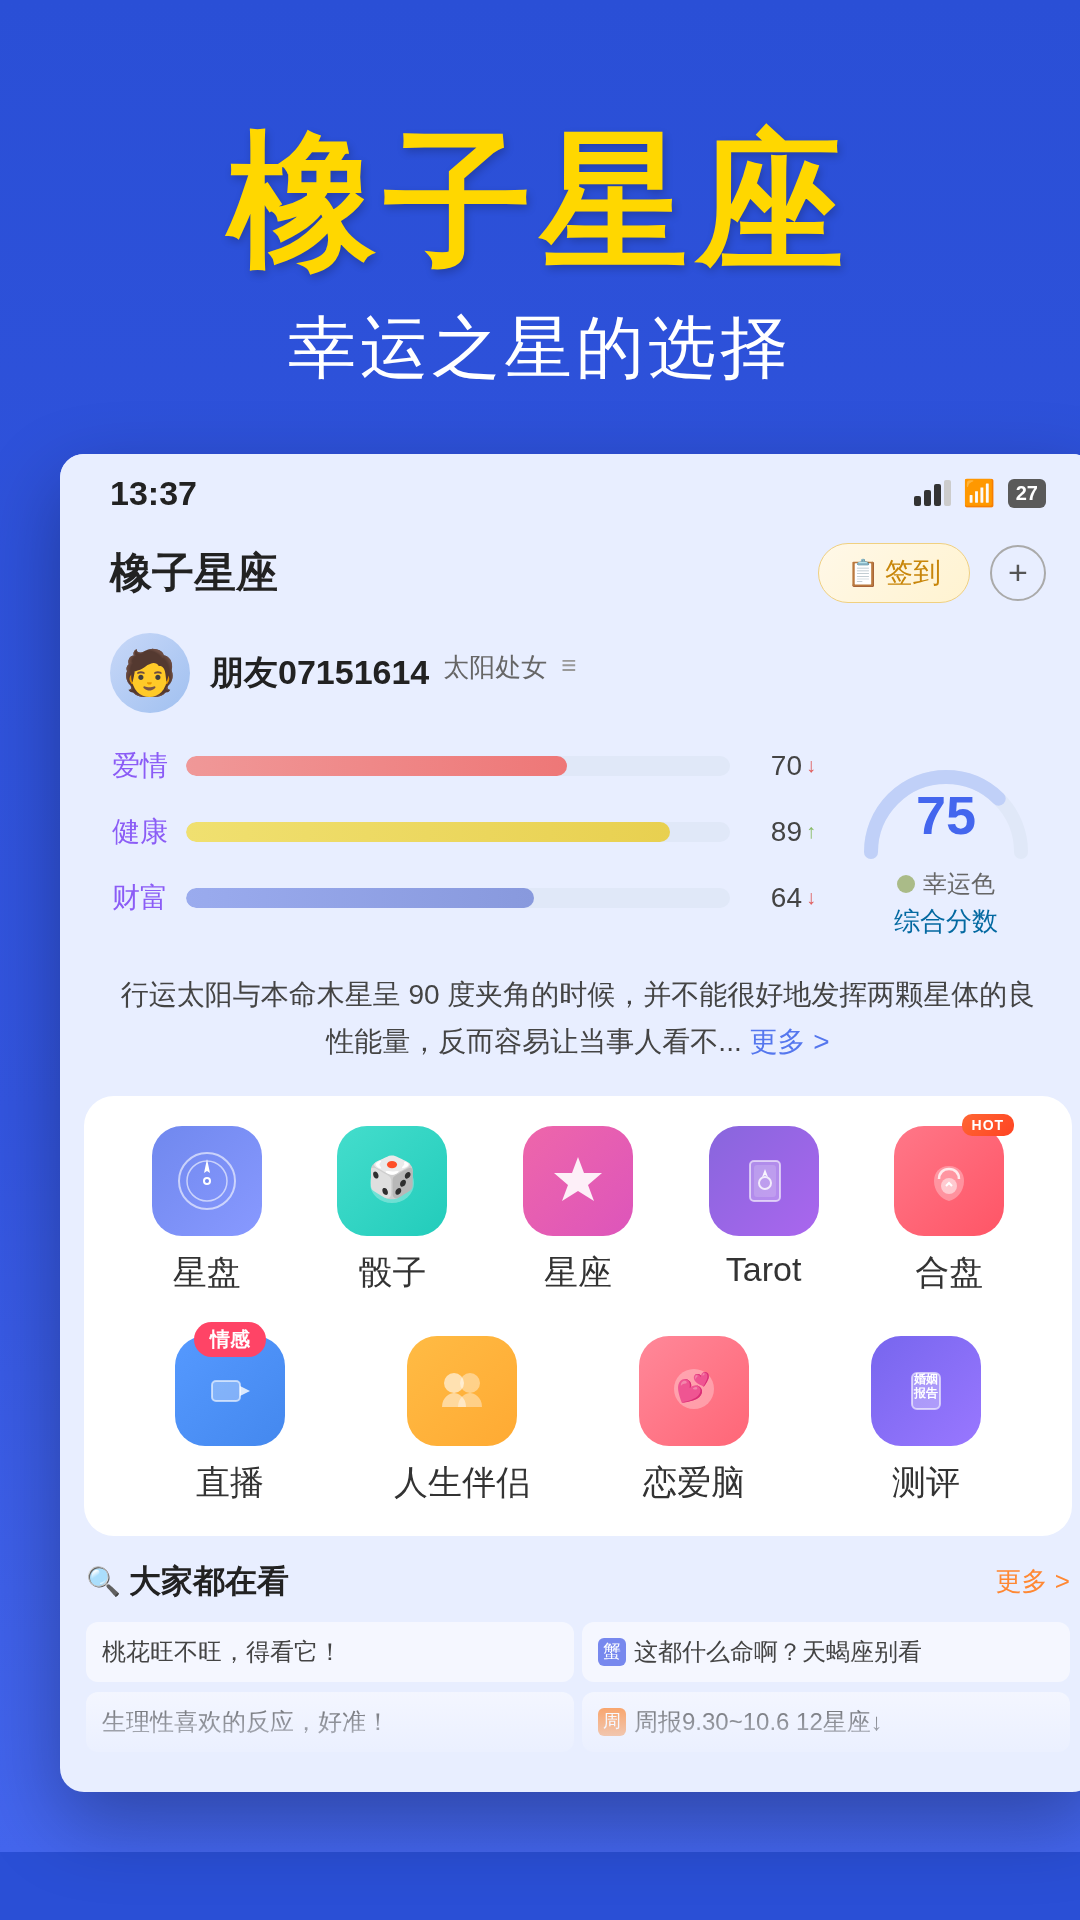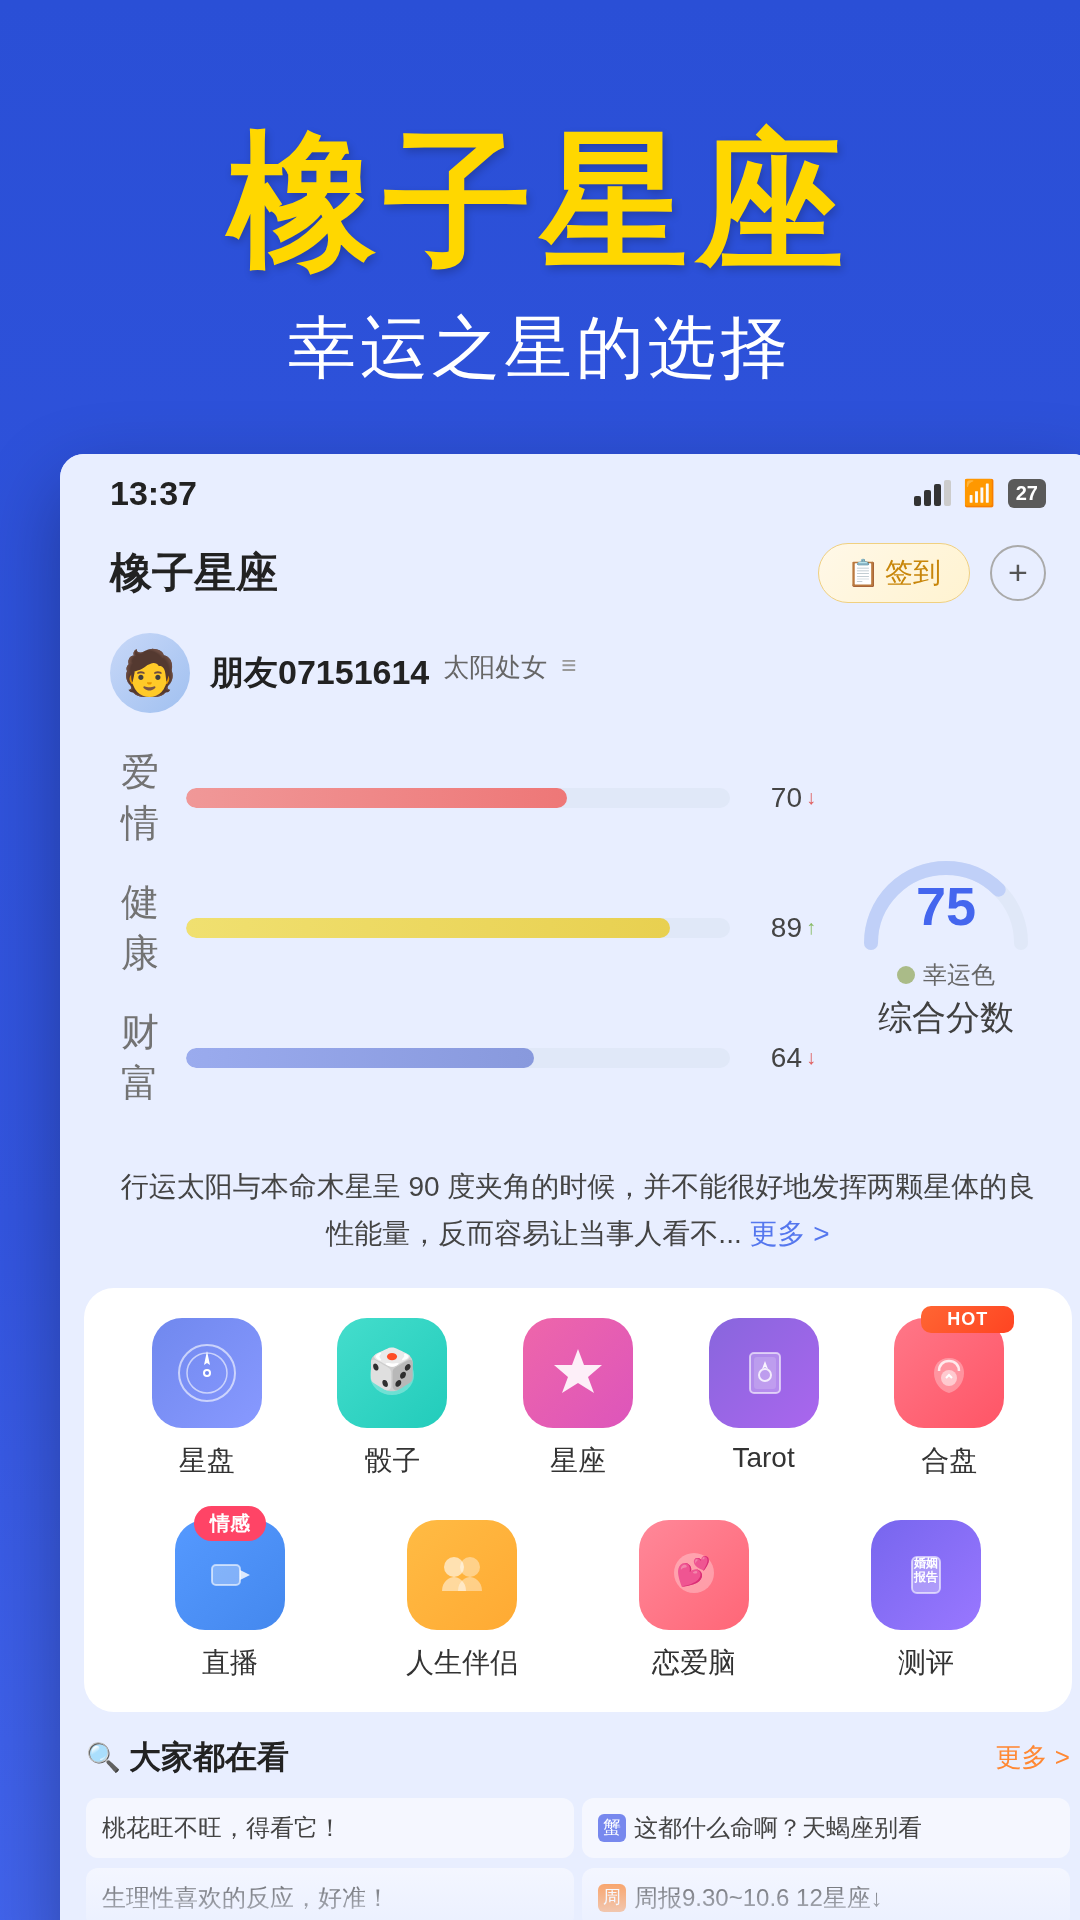--- a/index.html
+++ b/index.html
@@ -203,22 +203,22 @@
     }
 
     .stat-row {
       display: flex;
       align-items: center;
       margin-bottom: 28px;
       gap: 16px;
     }
 
     .stat-label {
-      font-size: 38px;
-      color: #737373;
+      font-size: 28px;
+      color: #8b5cf6;
       width: 60px;
       flex-shrink: 0;
     }
 
     .stat-bar-container {
       flex: 1;
       height: 20px;
       background: #e0e8f8;
       border-radius: 10px;
       overflow: hidden;
@@ -292,22 +292,22 @@
     }
 
     .lucky-dot {
       width: 18px;
       height: 18px;
       border-radius: 50%;
       background: #aabb88;
     }
 
     .gauge-label {
-      font-size: 34px;
-      color: #404040;
+      font-size: 26px;
+      color: #0369a1;
       margin-top: 4px;
     }
 
     
     .desc-text {
       padding: 16px 50px 30px;
       font-size: 28px;
       color: #444;
       line-height: 1.7;
     }
@@ -345,34 +345,34 @@
       height: 110px;
       border-radius: 30px;
       display: flex;
       align-items: center;
       justify-content: center;
       font-size: 60px;
       position: relative;
     }
 
     .feature-label {
-      font-size: 28px;
+      font-size: 34px;
       color: #333;
       text-align: center;
     }
 
     .hot-badge {
       position: absolute;
       top: -12px;
       right: -10px;
       background: linear-gradient(135deg, #ff6633, #ff4422);
       color: white;
-      font-size: 18px;
+      font-size: 14px;
       font-weight: 700;
-      padding: 3px 26px;
+      padding: 3px 10px;
       border-radius: 10px;
       letter-spacing: 1px;
     }
 
     .emotion-badge {
       position: absolute;
       top: -14px;
       left: 50%;
       transform: translateX(-50%);
       background: #ff4466;

